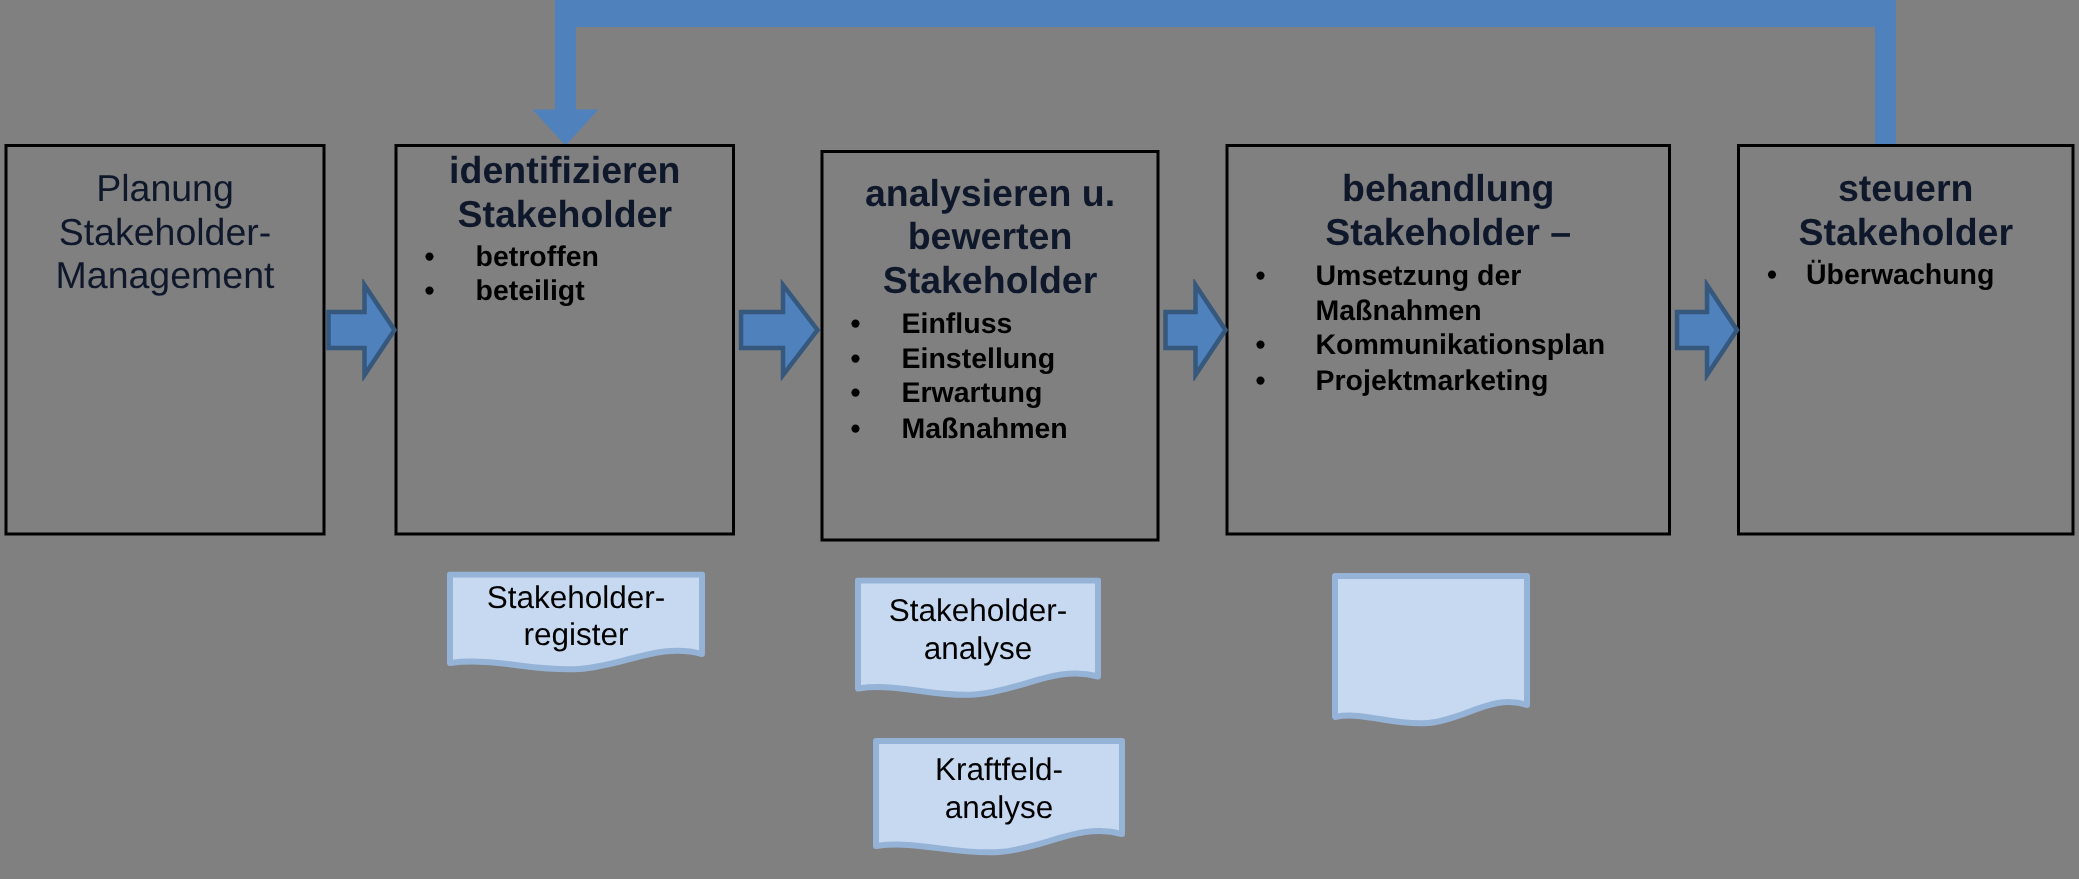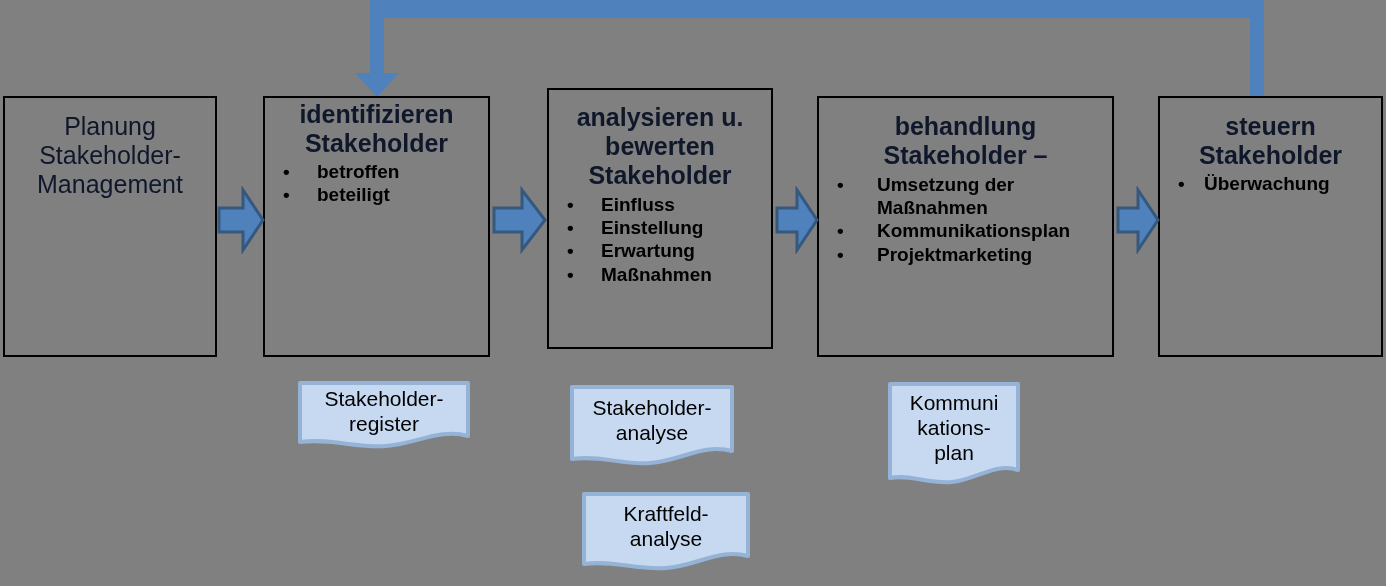--- a/index.html
+++ b/index.html
@@ -123,21 +123,21 @@
         <span class="bdot">•</span>
         <span>betroffen</span>
       </li>
       <li>
         <span class="bdot">•</span>
         <span>beteiligt</span>
       </li>
     </ul>
   </div>
 
-  <div class="proc-box" style="left:547px; top:88px; width:226px; height:261px;">
+  <div class="proc-box" style="left:547px; top:100px; width:226px; height:261px;">
     <div style="padding-top:13px;">
       <div class="proc-title bold" style="font-size:25px;">analysieren u.</div>
       <div class="proc-title bold" style="font-size:25px;">bewerten</div>
       <div class="proc-title bold" style="font-size:25px;">Stakeholder</div>
     </div>
     <ul class="bullets" style="font-size:19px; margin-top:3px;">
       <li>
         <span class="bdot">•</span>
         <span>Einfluss</span>
       </li>
@@ -226,19 +226,14 @@
     <path d="M2,2 L166,2 L166,64 C138,56 114,74 84,76 C54,78 30,68 2,72 Z" fill="#c6d9f1" stroke="#95b3d7" stroke-width="4" stroke-linejoin="round"></path>
   </svg>
   <div class="doc-label" style="left:582px; top:501px; width:168px; font-size:21px;">
     <div>Kraftfeld-</div>
     <div>analyse</div>
   </div>
 
   <svg class="doc-shape" style="left:888px; top:382px;" width="132" height="108" viewBox="0 0 132 108">
     <path d="M2,2 L130,2 L130,88 C108,80 88,98 64,100 C40,102 22,92 2,96 Z" fill="#c6d9f1" stroke="#95b3d7" stroke-width="4" stroke-linejoin="round"></path>
   </svg>
-  <div class="doc-label" style="left:888px; top:390px; width:132px; font-size:21px;">
-    <div>Kommuni</div>
-    <div>kations-</div>
-    <div>plan</div>
-  </div>
 
 </div>
 
 </body></html>

